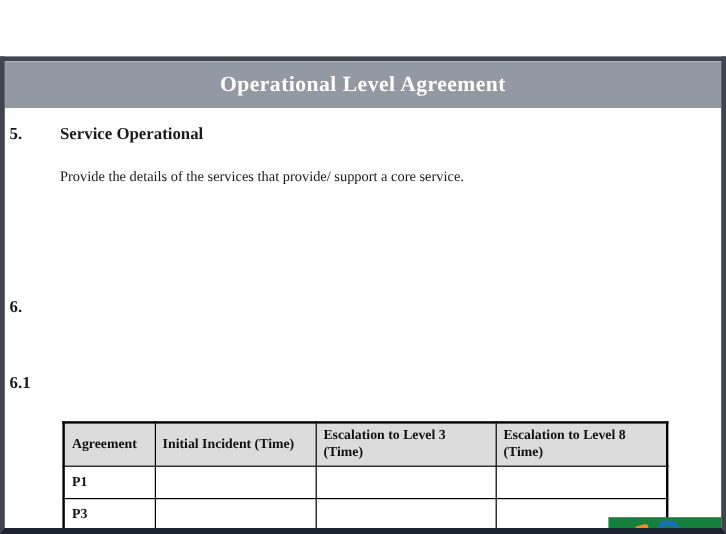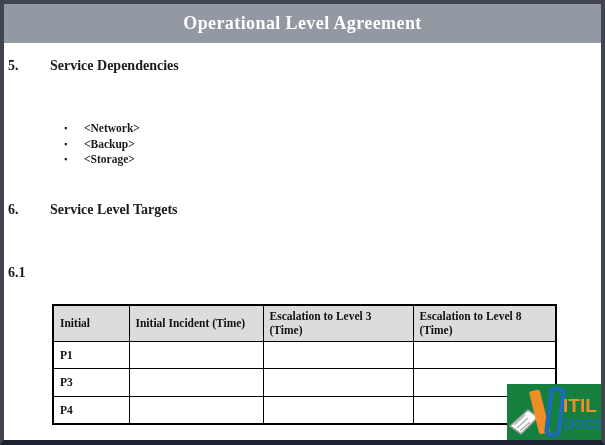--- a/index.html
+++ b/index.html
@@ -7,20 +7,21 @@
     width: 605px; height: 445px;
     font-family: "Liberation Serif", "DejaVu Serif", serif;
     background: #ffffff;
   }
   .page {
     position: absolute; inset: 0;
     background: #ffffff;
     border: 4px solid #3F444E;
     border-bottom: 5px solid #1B2330;
     overflow: hidden;
+    margin-top: 47px;
   }
   .banner {
     position: absolute; top: 0; left: 0; right: 0; height: 39px;
     background: #9399A3;
     color: #ffffff;
     font-size: 18px; font-weight: bold;
     text-align: center; line-height: 39px;
     letter-spacing: 0.4px;
   }
   .section {
@@ -84,49 +85,44 @@
 <body>
 
 <div class="page">
 
   <div class="banner">
     <span>Operational Level Agreement</span>
   </div>
 
   <div class="section" id="section-5">
     <span class="sec-num">5.</span>
-    <span class="sec-title">Service Dependencies</span>
+    <span class="sec-title">Service Operational</span>
   </div>
 
+  <p class="intro">Provide the details of the services that provide/ support a core service.</p>
 
-  <ul class="bullet-list">
-    <li>&lt;Network&gt;</li>
-    <li>&lt;Backup&gt;</li>
-    <li>&lt;Storage&gt;</li>
-  </ul>
 
   <div class="section" id="section-6">
     <span class="sec-num">6.</span>
-    <span class="sec-title">Service Level Targets</span>
   </div>
 
   <div class="section" id="section-61">
     <span class="sec-num">6.1</span>
   </div>
 
   <table class="ola-table">
     <colgroup>
       <col style="width:76px">
         <col style="width:134px">
         <col style="width:150px">
         <col style="width:143px">
     </colgroup>
     <thead>
       <tr>
-        <th>Initial</th>
+        <th>Agreement</th>
         <th>Initial Incident (Time)</th>
         <th>Escalation to Level 3 (Time)</th>
         <th>Escalation to Level 8 (Time)</th>
       </tr>
     </thead>
     <tbody>
       <tr>
         <td>P1</td>
         <td></td>
         <td></td>

